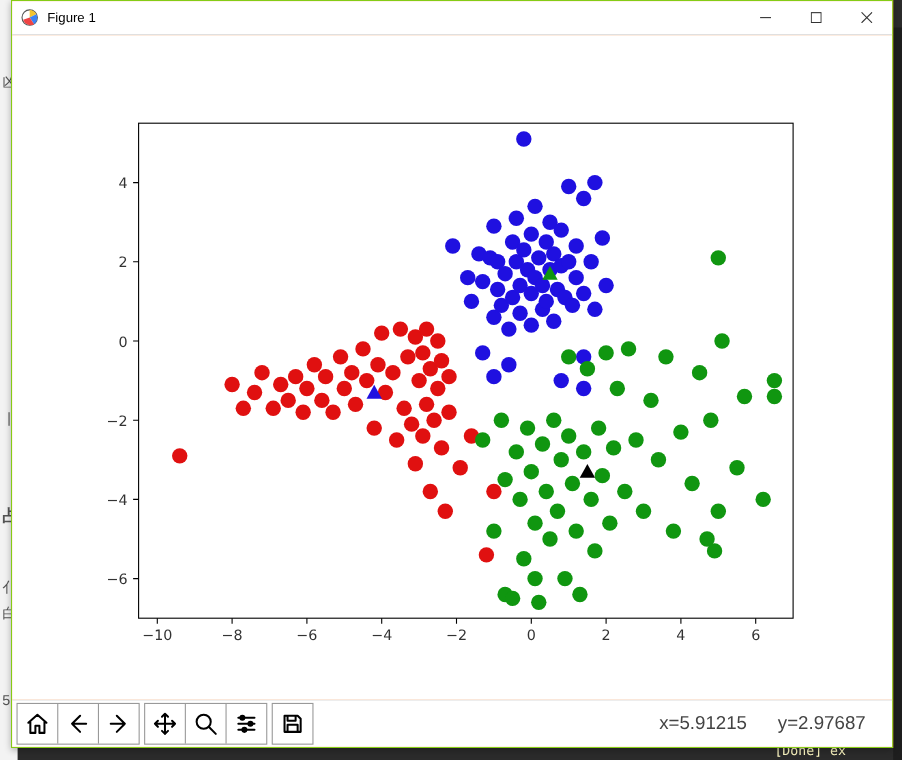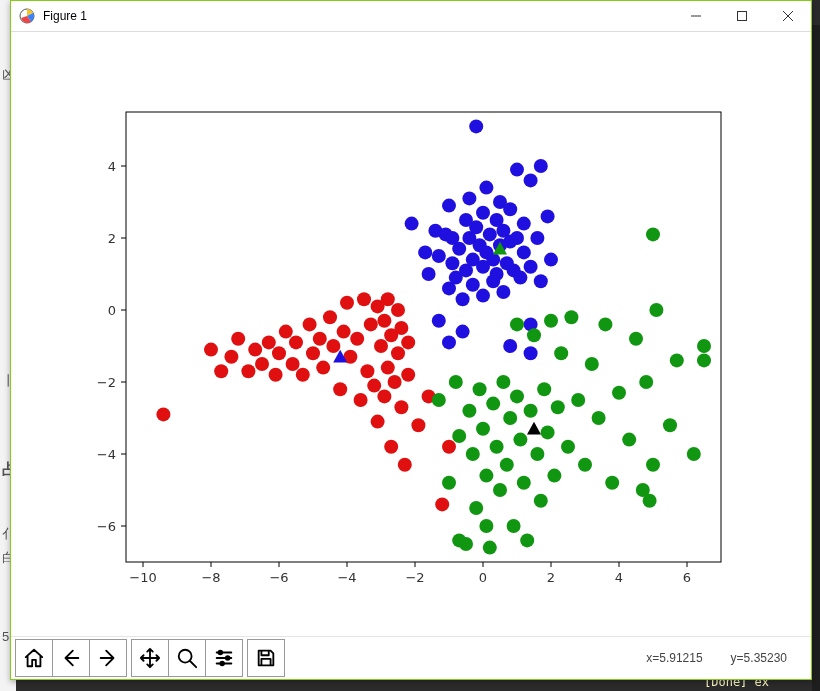--- a/index.html
+++ b/index.html
@@ -17,21 +17,21 @@
   .titlebar .spacer{flex:1;}
   .titlebar .win-btn{width:46px;height:30px;display:flex;align-items:center;justify-content:center;color:#333;}
   .titlebar .win-btn svg{width:10px;height:10px;stroke:#333;fill:none;stroke-width:1;}
   .plot-area{position:relative;width:800px;height:604px;background:#fff;}
   .plot-area svg{position:absolute;left:0;top:0;}
   .toolbar{height:42px;display:flex;align-items:center;padding:0 4px;background:#fff;border-top:1px solid #e5e5e5;}
   .tb-group{display:flex;border:1px solid #999;margin-right:4px;background:#fff;}
   .tb-btn{width:36px;height:36px;display:flex;align-items:center;justify-content:center;border-right:1px solid #999;}
   .tb-btn:last-child{border-right:none;}
   .tb-btn svg{width:22px;height:22px;stroke:#000;fill:none;stroke-width:2;stroke-linecap:round;stroke-linejoin:round;}
-  .toolbar .coords{margin-left:auto;font-size:12px;color:#444;display:flex;gap:28px;padding-right:20px;}
+  .toolbar .coords{margin-left:auto;font-size:17px;color:#444;display:flex;gap:28px;padding-right:20px;}
   .axis-text{font-size:13px;fill:#333;font-family:"DejaVu Sans",sans-serif;}
 </style>
 </head>
 <body>
 
 <div class="desktop">
   <div class="bg-left">
     <div style="top:66px;">凶</div>
     <div style="top:372px;">丨</div>
     <div style="top:460px;font-size:15px;font-weight:bold;">占</div>
@@ -323,18 +323,18 @@
       </div>
       <div class="tb-group">
         <span class="tb-btn" title="Save">
           <svg viewBox="0 0 24 24">
               <path d="M4 4 H17 L20 7 V20 H4 Z M7 4 V9 H15 V4 M7 20 V13 H17 V20"></path>
             </svg>
         </span>
       </div>
       <div class="coords">
         <span>x=5.91215</span>
-        <span>y=5.35230</span>
+        <span>y=2.97687</span>
       </div>
     </div>
 
   </div>
 </div>
 
 </body></html>

